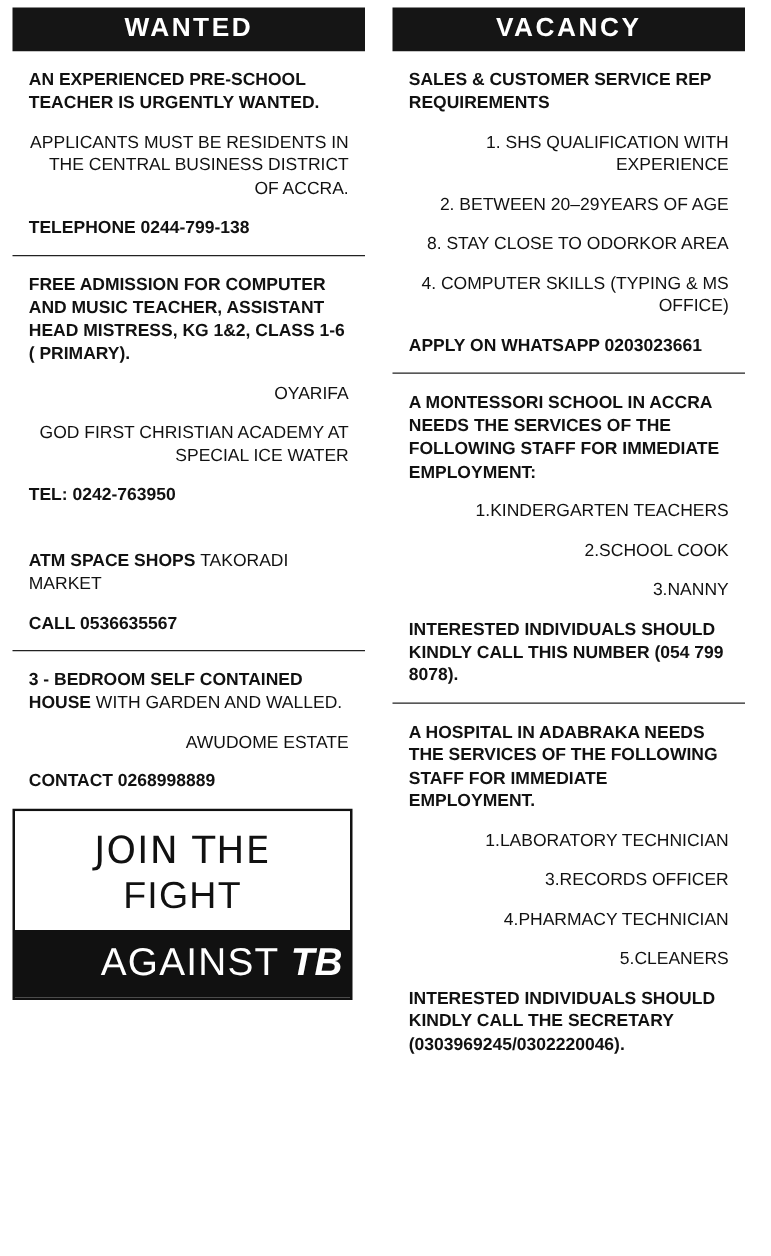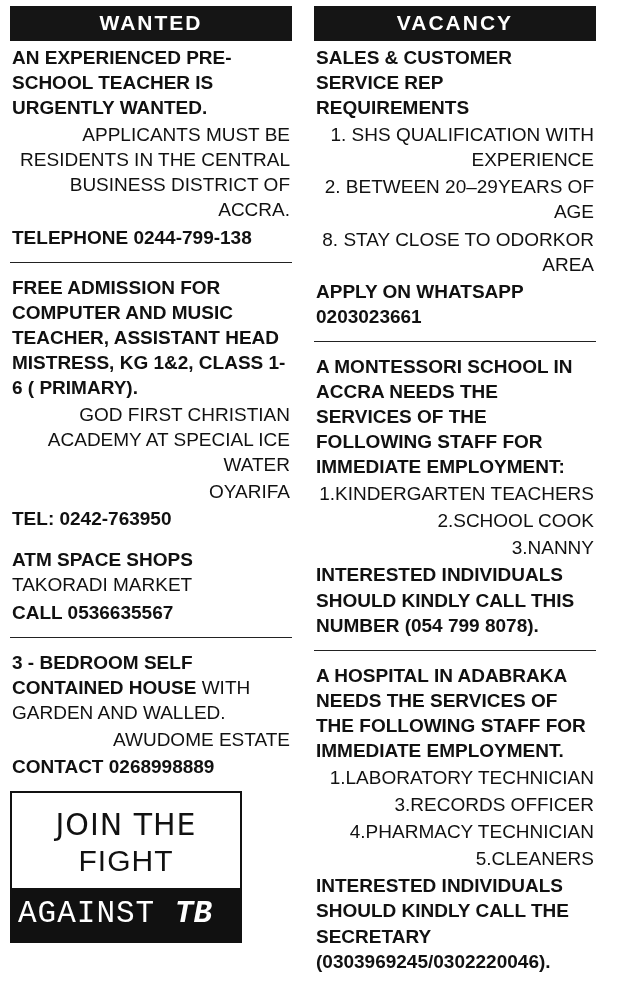--- a/index.html
+++ b/index.html
@@ -34,41 +34,41 @@
     font-weight: bold;
     font-size: 21px;
     letter-spacing: 2px;
     padding: 5px 0 6px 0;
     margin-bottom: 4px;
   }
   .ad {
     margin-bottom: 6px;
   }
   .ad p {
-    margin: 2px;
-    font-size: 19px;
+    margin: 13px;
+    font-size: 14px;
     line-height: 1.32;
   }
   .b {
     font-weight: bold;
   }
   .n {
     font-weight: normal;
     text-align: right;
   }
   .rule {
     border: none;
     border-top: 1.5px solid #222;
     margin: 12px 0 12px 0;
     width: 100%;
   }
   .tb-box {
     border: 2px solid #111;
     margin-top: 12px;
-    width: 232px;
+    width: 272px;
     box-sizing: border-box;
   }
   .tb-top {
     background: #ffffff;
     color: #111;
     text-align: center;
     padding: 14px 6px 10px 6px;
   }
   .tb-top .l1 {
     font-size: 30px;
@@ -77,25 +77,25 @@
   }
   .tb-top .l2 {
     font-size: 30px;
     letter-spacing: 1px;
     font-family: Liberation Sans, sans-serif;
     margin-top: 2px;
   }
   .tb-bottom {
     background: #111;
     color: #ffffff;
-    text-align: left;
+    text-align: right;
     padding: 8px 6px 10px 6px;
     font-size: 31px;
     letter-spacing: 1px;
-    font-family: Liberation Mono, monospace;
+    font-family: Liberation Sans, sans-serif;
   }
   .tb-bottom .tb-italic {
     font-style: italic;
     font-weight: bold;
     letter-spacing: 0;
   }
   .spacer-8 { height: 8px; }
 </style>
 </head>
 <body>
@@ -109,22 +109,22 @@
     <div class="ad">
       <p class="b">AN EXPERIENCED PRE-SCHOOL TEACHER IS URGENTLY WANTED.</p>
       <p class="n">APPLICANTS MUST BE RESIDENTS IN THE CENTRAL BUSINESS DISTRICT OF ACCRA.</p>
       <p class="b">TELEPHONE 0244-799-138</p>
     </div>
 
     <hr class="rule">
 
     <div class="ad">
       <p class="b">FREE ADMISSION FOR COMPUTER AND MUSIC TEACHER, ASSISTANT HEAD MISTRESS, KG 1&amp;2, CLASS 1-6 ( PRIMARY).</p>
+      <p class="n">OYARIFA</p>
       <p class="n">GOD FIRST CHRISTIAN ACADEMY AT SPECIAL ICE WATER</p>
-      <p class="n">OYARIFA</p>
       <p class="b">TEL: 0242-763950</p>
     </div>
 
     <div class="spacer-8"></div>
 
 
     <div class="ad">
       <p><span class="b">ATM SPACE SHOPS </span><span class="n">TAKORADI MARKET</span></p>
       <p class="b">CALL 0536635567</p>
     </div>
@@ -152,20 +152,21 @@
 
   <div class="col">
 
     <div class="section-header">VACANCY</div>
 
     <div class="ad">
       <p class="b">SALES &amp; CUSTOMER SERVICE REP REQUIREMENTS</p>
       <p class="n">1. SHS QUALIFICATION WITH EXPERIENCE</p>
       <p class="n">2. BETWEEN 20–29YEARS OF AGE</p>
       <p class="n">8. STAY CLOSE TO ODORKOR AREA</p>
+      <p class="n">4. COMPUTER SKILLS (TYPING &amp; MS OFFICE)</p>
       <p class="b">APPLY ON WHATSAPP 0203023661</p>
     </div>
 
     <hr class="rule">
 
     <div class="ad">
       <p class="b">A MONTESSORI SCHOOL IN ACCRA NEEDS THE SERVICES OF THE FOLLOWING STAFF FOR IMMEDIATE EMPLOYMENT:</p>
       <p class="n">1.KINDERGARTEN TEACHERS</p>
       <p class="n">2.SCHOOL COOK</p>
       <p class="n">3.NANNY</p>

